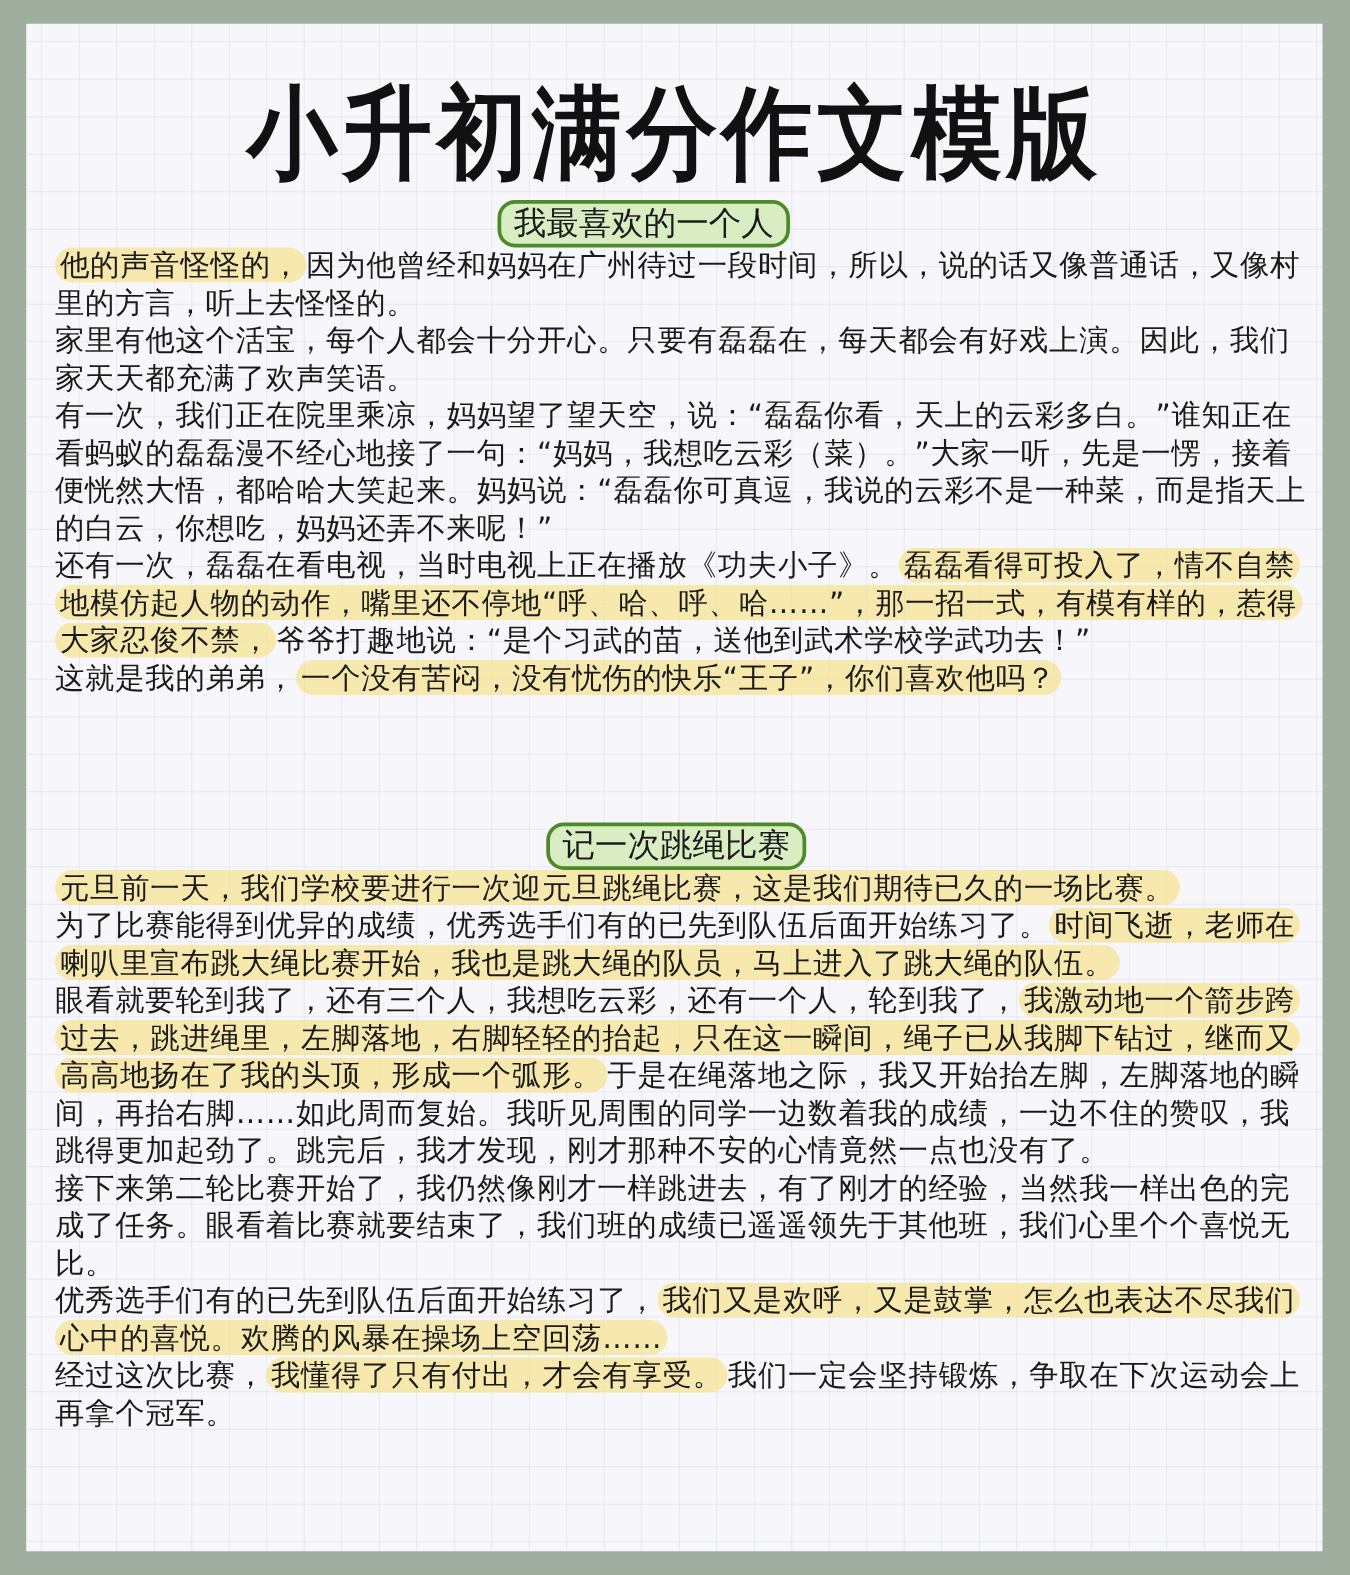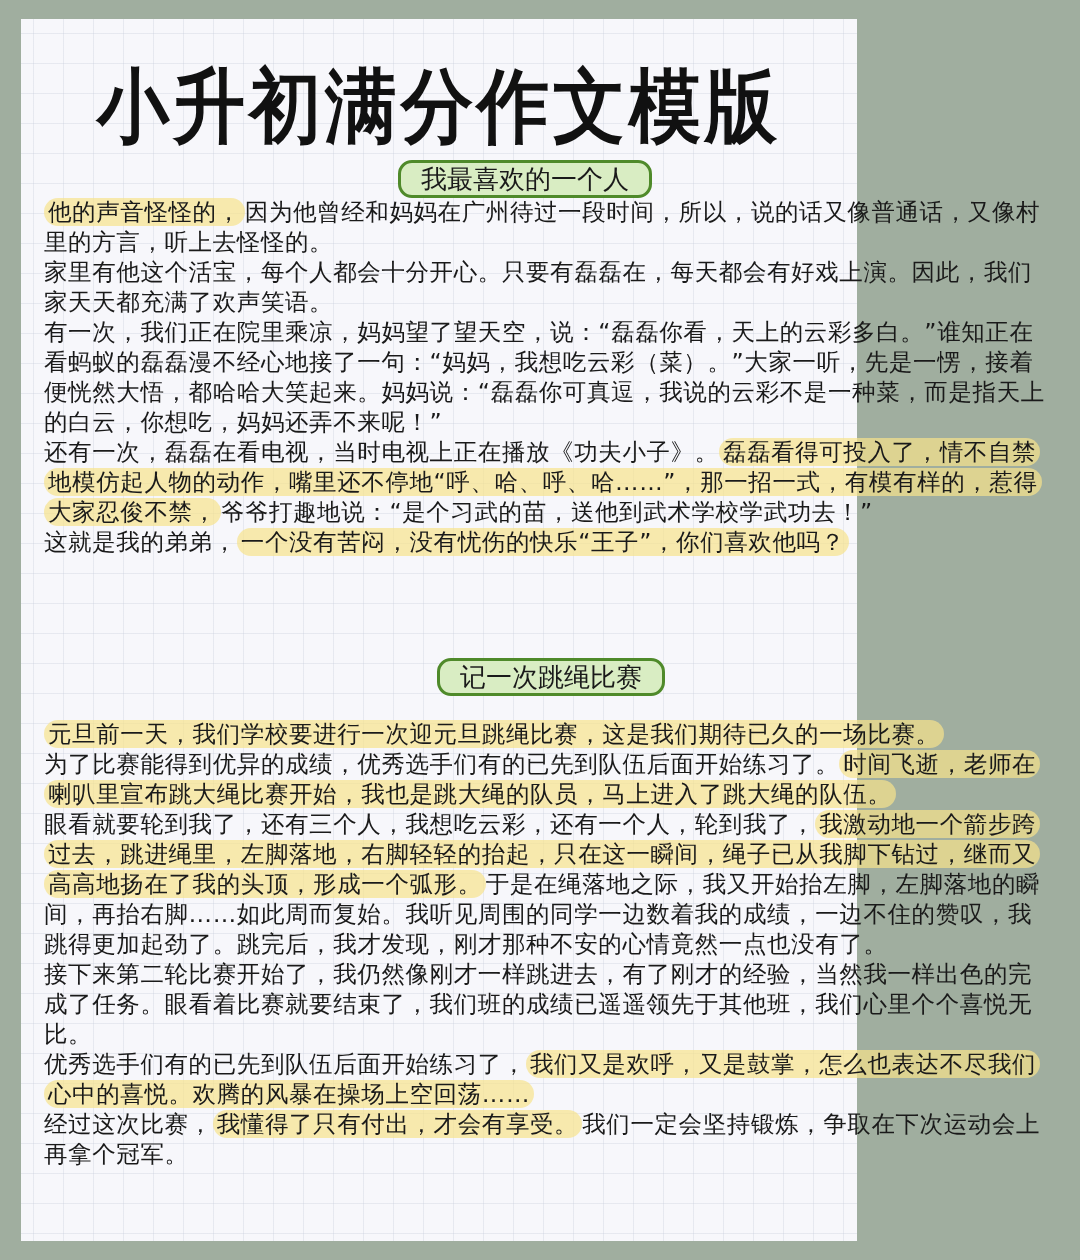--- a/index.html
+++ b/index.html
@@ -6,21 +6,21 @@
   body {
     width: 1080px; height: 1260px;
     background: #a0ae9f;
     position: relative;
     overflow: hidden;
     font-family: "DejaVu Sans", "Liberation Sans", sans-serif;
   }
   .card {
     position: absolute;
     left: 21px; top: 19px;
-    width: 836px; height: 1222px;
+    width: 1037px; height: 1222px;
     background-color: #f7f7fb;
     background-image:
       linear-gradient(to right, rgba(200,205,220,0.35) 1px, transparent 1px),
       linear-gradient(to bottom, rgba(200,205,220,0.35) 1px, transparent 1px);
     background-size: 30px 30px;
     background-position: 12px 14px;
   }
   .title {
     position: absolute;
     left: 0; right: 0; top: 42px;
@@ -35,21 +35,21 @@
   .pill {
     position: absolute;
     height: 32px;
     border: 3px solid #4f8a2a;
     border-radius: 14px;
     background: #d9edc3;
     color: #1a1a1a;
     font-size: 26px;
     line-height: 32px;
     text-align: center;
-    padding: 0 20px;
+    padding: 0 10px;
     box-sizing: content-box;
     white-space: nowrap;
   }
   .body {
     position: absolute;
     left: 23px;
     width: 1005px;
     font-size: 23.5px;
     line-height: 30px;
     color: #1a1a1a;
@@ -73,21 +73,21 @@
   <div class="pill" style="left:377px; top:141px;">我最喜欢的一个人</div>
   <div class="body" style="top:178px;">
       <p class="para"><span class="hl">他的声音怪怪的，</span><span>因为他曾经和妈妈在广州待过一段时间，所以，说的话又像普通话，又像村里的方言，听上去怪怪的。</span></p>
       <p class="para"><span>家里有他这个活宝，每个人都会十分开心。只要有磊磊在，每天都会有好戏上演。因此，我们家天天都充满了欢声笑语。</span></p>
       <p class="para"><span>有一次，我们正在院里乘凉，妈妈望了望天空，说：“磊磊你看，天上的云彩多白。”谁知正在看蚂蚁的磊磊漫不经心地接了一句：“妈妈，我想吃云彩（菜）。”大家一听，先是一愣，接着便恍然大悟，都哈哈大笑起来。妈妈说：“磊磊你可真逗，我说的云彩不是一种菜，而是指天上的白云，你想吃，妈妈还弄不来呢！”</span></p>
       <p class="para"><span>还有一次，磊磊在看电视，当时电视上正在播放《功夫小子》。</span><span class="hl">磊磊看得可投入了，情不自禁地模仿起人物的动作，嘴里还不停地“呼、哈、呼、哈……”，那一招一式，有模有样的，惹得大家忍俊不禁，</span><span>爷爷打趣地说：“是个习武的苗，送他到武术学校学武功去！”</span></p>
       <p class="para"><span>这就是我的弟弟，</span><span class="hl">一个没有苦闷，没有忧伤的快乐“王子”，你们喜欢他吗？</span></p>
     </div>
 
   <div class="pill" style="left:396px; top:639px;margin-left:20px;">记一次跳绳比赛</div>
-  <div class="body" style="top:700px;">
+  <div class="body" style="top:676px;">
       <p class="para"><span class="hl">元旦前一天，我们学校要进行一次迎元旦跳绳比赛，这是我们期待已久的一场比赛。</span></p>
       <p class="para"><span>为了比赛能得到优异的成绩，优秀选手们有的已先到队伍后面开始练习了。</span><span class="hl">时间飞逝，老师在喇叭里宣布跳大绳比赛开始，我也是跳大绳的队员，马上进入了跳大绳的队伍。</span></p>
       <p class="para"><span>眼看就要轮到我了，还有三个人，我想吃云彩，还有一个人，轮到我了，</span><span class="hl">我激动地一个箭步跨过去，跳进绳里，左脚落地，右脚轻轻的抬起，只在这一瞬间，绳子已从我脚下钻过，继而又高高地扬在了我的头顶，形成一个弧形。</span><span>于是在绳落地之际，我又开始抬左脚，左脚落地的瞬间，再抬右脚……如此周而复始。我听见周围的同学一边数着我的成绩，一边不住的赞叹，我跳得更加起劲了。跳完后，我才发现，刚才那种不安的心情竟然一点也没有了。</span></p>
       <p class="para"><span>接下来第二轮比赛开始了，我仍然像刚才一样跳进去，有了刚才的经验，当然我一样出色的完成了任务。眼看着比赛就要结束了，我们班的成绩已遥遥领先于其他班，我们心里个个喜悦无比。</span></p>
       <p class="para"><span>优秀选手们有的已先到队伍后面开始练习了，</span><span class="hl">我们又是欢呼，又是鼓掌，怎么也表达不尽我们心中的喜悦。欢腾的风暴在操场上空回荡……</span></p>
       <p class="para"><span>经过这次比赛，</span><span class="hl">我懂得了只有付出，才会有享受。</span><span>我们一定会坚持锻炼，争取在下次运动会上再拿个冠军。</span></p>
     </div>
 </div>
 
 </body></html>

